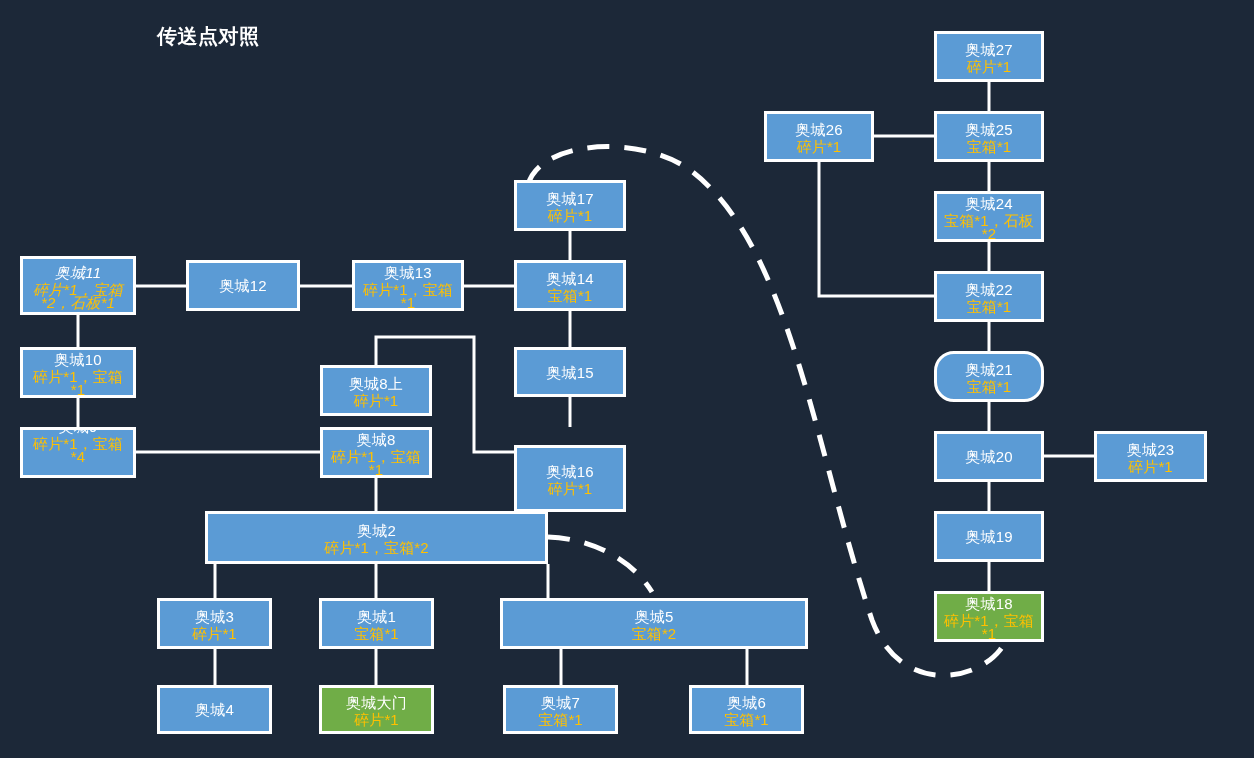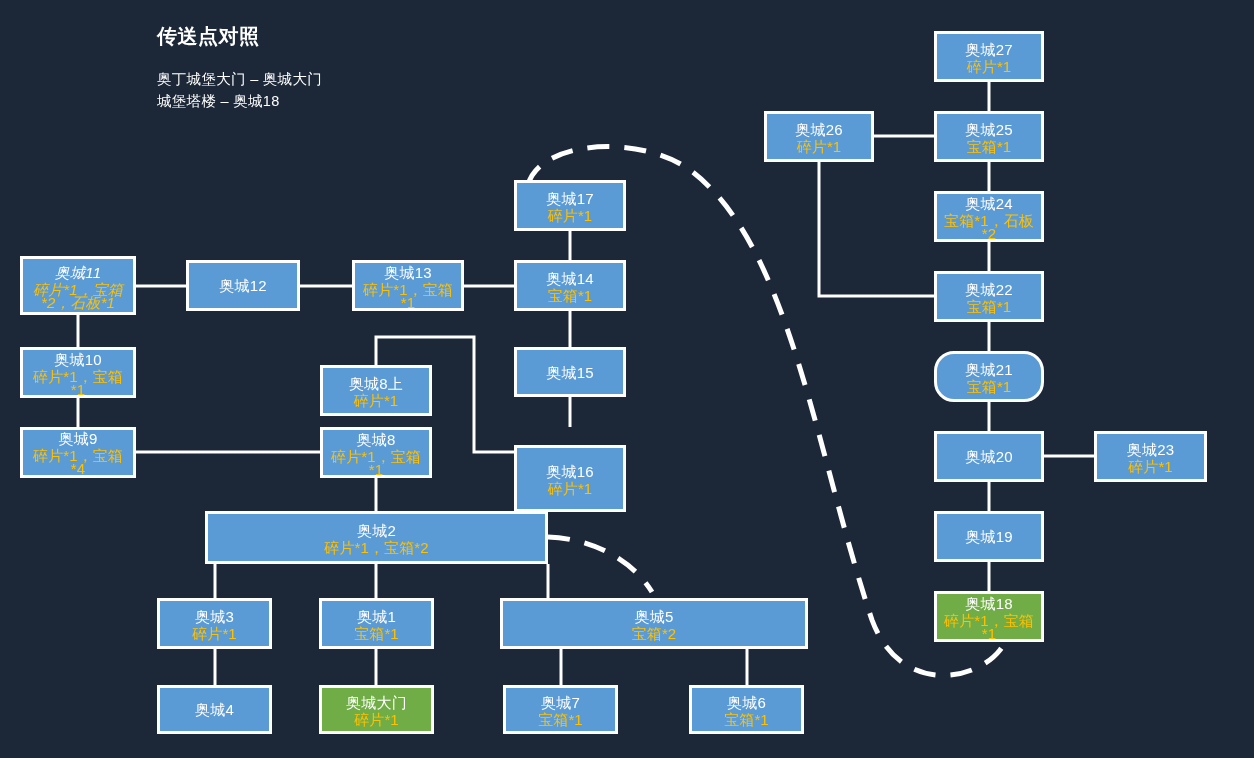--- a/index.html
+++ b/index.html
@@ -58,21 +58,21 @@
     position: absolute;
     box-sizing: border-box;
     border: 3px solid #ffffff;
     background: #5b9bd5;
     display: flex;
     flex-direction: column;
     align-items: center;
     justify-content: center;
     text-align: center;
     overflow: hidden;
-    padding: 0 3px;
+    padding: 12px 3px;
   }
   .node.green { background: #70ad47; }
   .node .node-title {
     font-size: 15px;
     color: #ffffff;
     line-height: 19px;
     white-space: nowrap;
     letter-spacing: 0.2px;
   }
   .node .node-sub {
@@ -85,24 +85,20 @@
   .node .node-sub:empty { display: none; }
   .node.wrapsub .node-sub { white-space: normal; }
 </style>
 </head>
 <body>
 
 <div id="stage">
 
   <div id="legend">
     <div class="legend-title">传送点对照</div>
-    <div class="legend-lines">
-      <div>奥丁城堡大门 – 奥城大门</div>
-      <div>城堡塔楼 – 奥城18</div>
-    </div>
   </div>
 
   <svg id="edges" viewBox="0 0 1254 758" width="1254" height="758" xmlns="http://www.w3.org/2000/svg">
     <g id="solid-edges" fill="none" stroke="#ffffff" stroke-width="3" stroke-linecap="butt" stroke-linejoin="miter">
         <path d="M 989 82 L 989 111"></path>
         <path d="M 874 136 L 934 136"></path>
         <path d="M 989 162 L 989 191"></path>
         <path d="M 989 242 L 989 271"></path>
         <path d="M 819 162 L 819 296 L 934 296"></path>
         <path d="M 989 322 L 989 351"></path>

